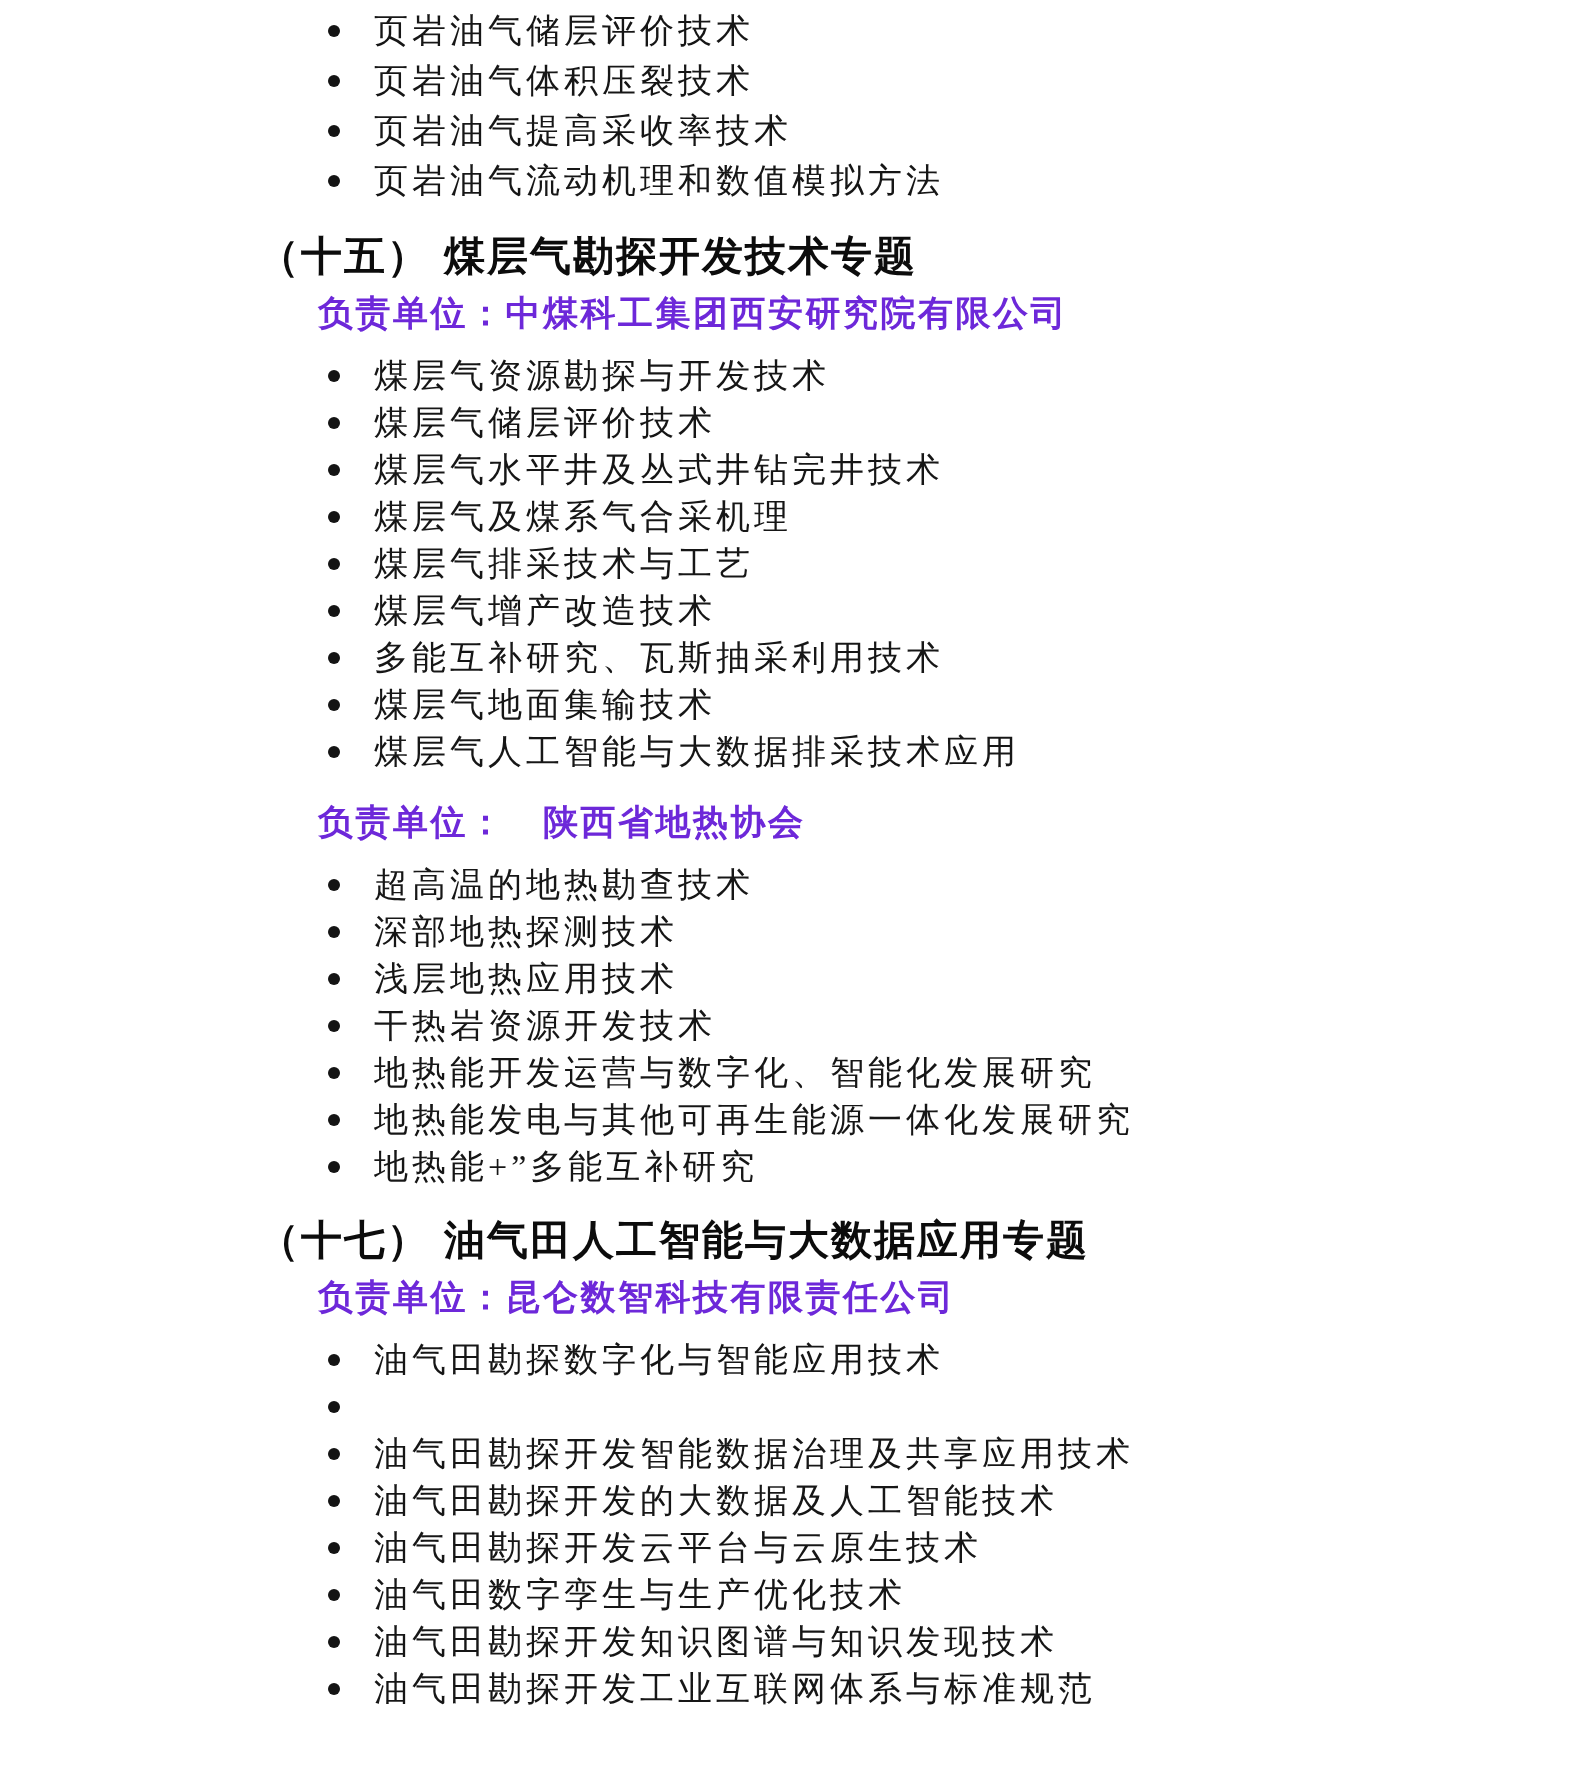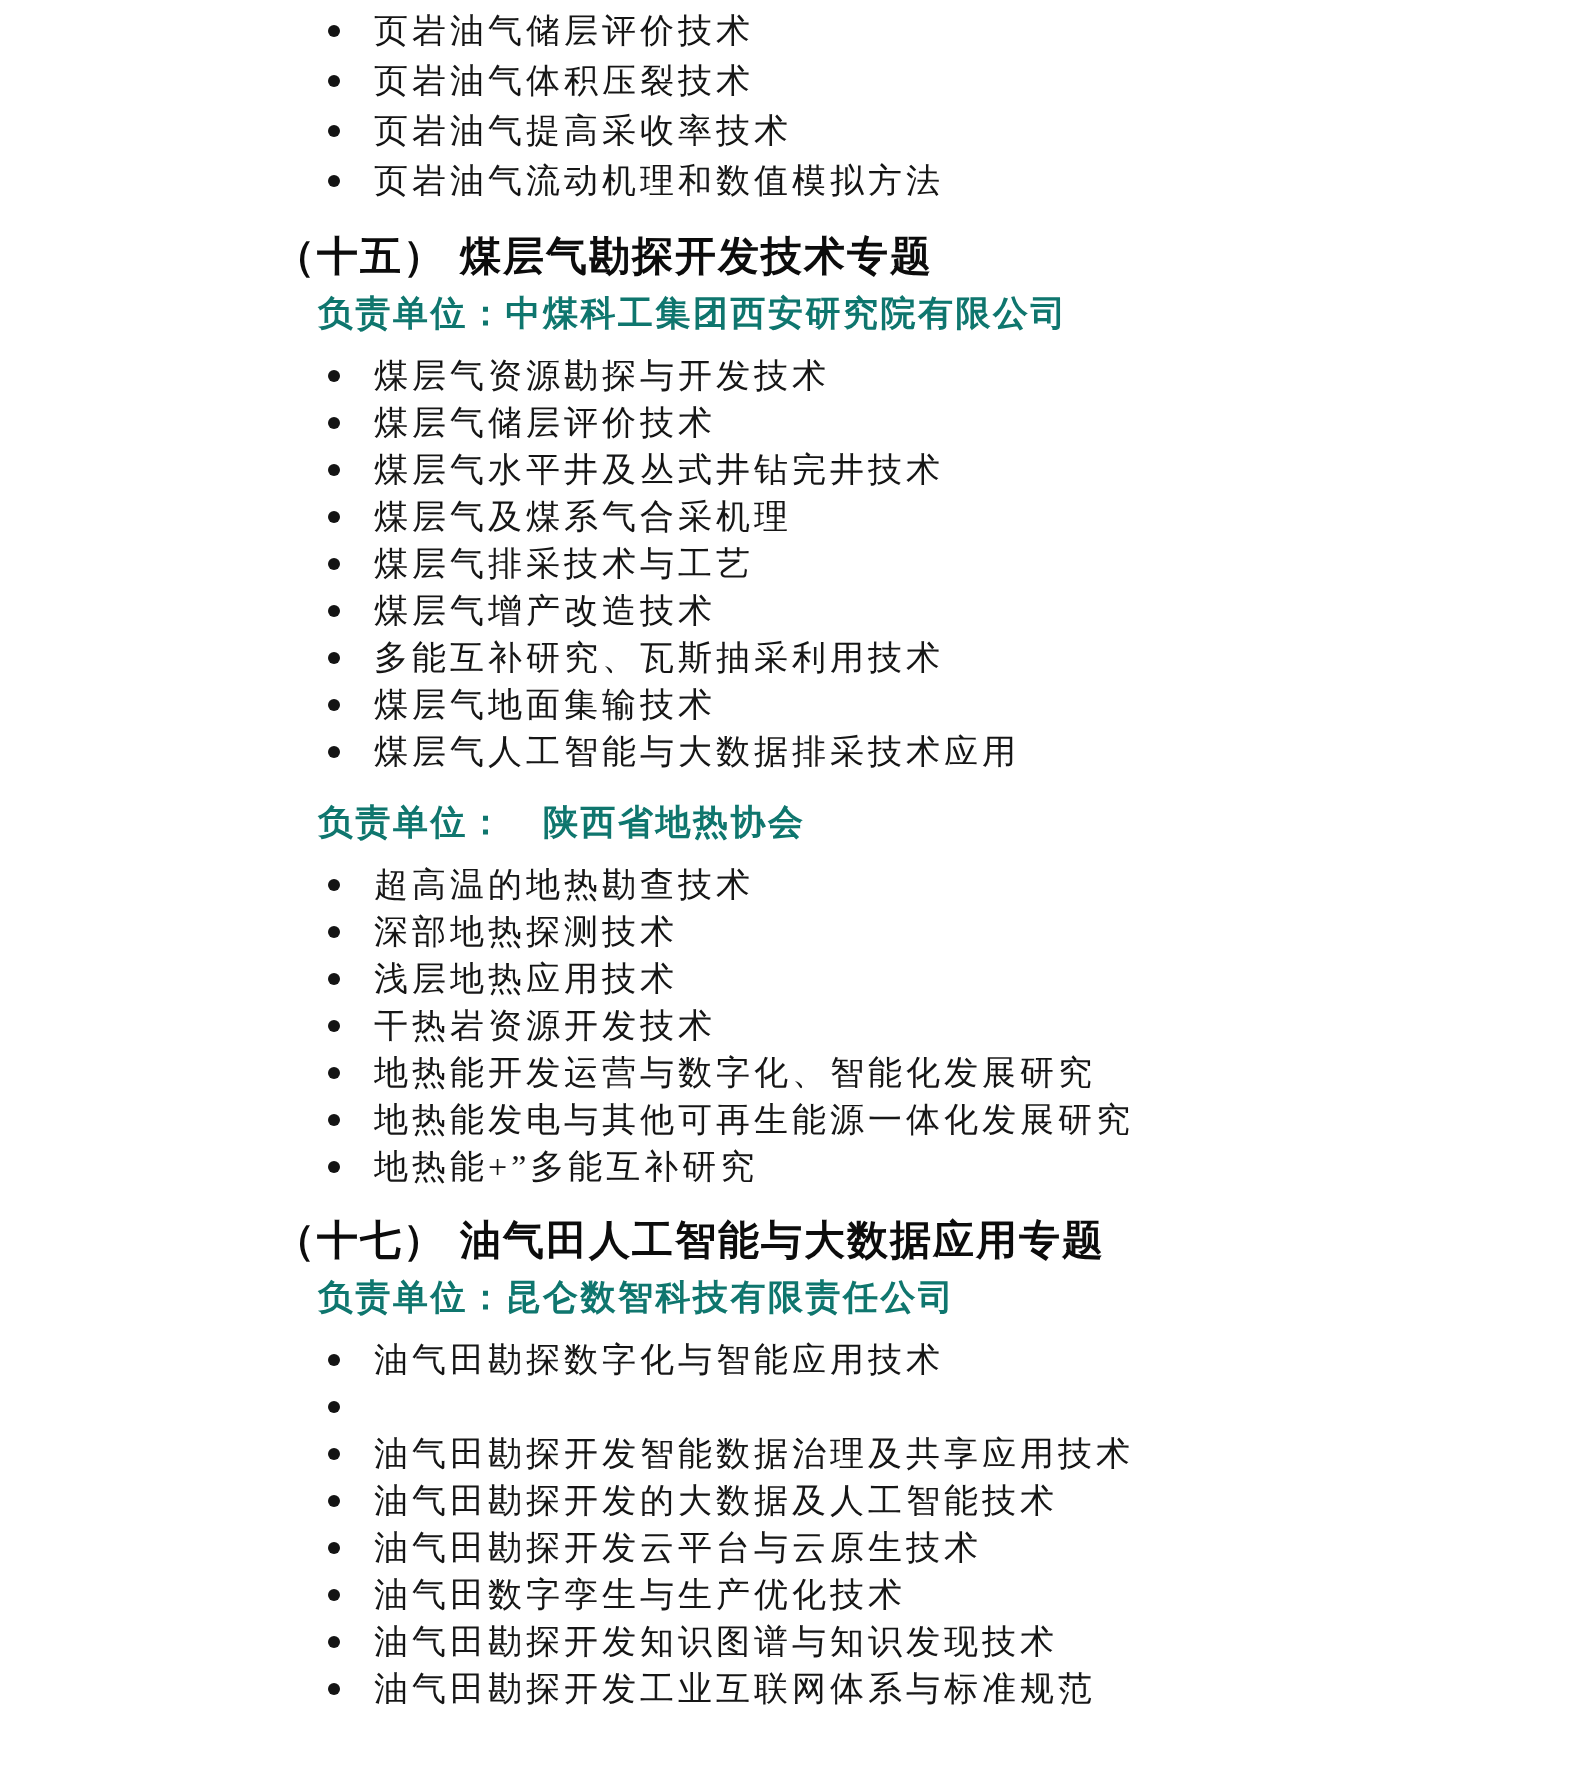--- a/index.html
+++ b/index.html
@@ -59,30 +59,29 @@
     font-family: "Liberation Sans", sans-serif;
     font-weight: bold;
     font-size: 41px;
     line-height: 52px;
     letter-spacing: 2px;
     color: #0c0c0c;
     white-space: nowrap;
   }
   .section-heading .section-number {
     margin-right: 14px;
-    margin-left: 16px;
   }
   .resp-line {
     margin: 8px 0 0 318px;
     font-family: "Liberation Sans", sans-serif;
     font-weight: bold;
     font-size: 35px;
     line-height: 46px;
     letter-spacing: 2.5px;
-    color: #0f766e;
+    color: #6d28d9;
     white-space: nowrap;
   }
   section.topic-section ul.topic-list {
     margin-top: 16px;
   }
 </style>
 </head>
 <body>
 
 <div class="page">

